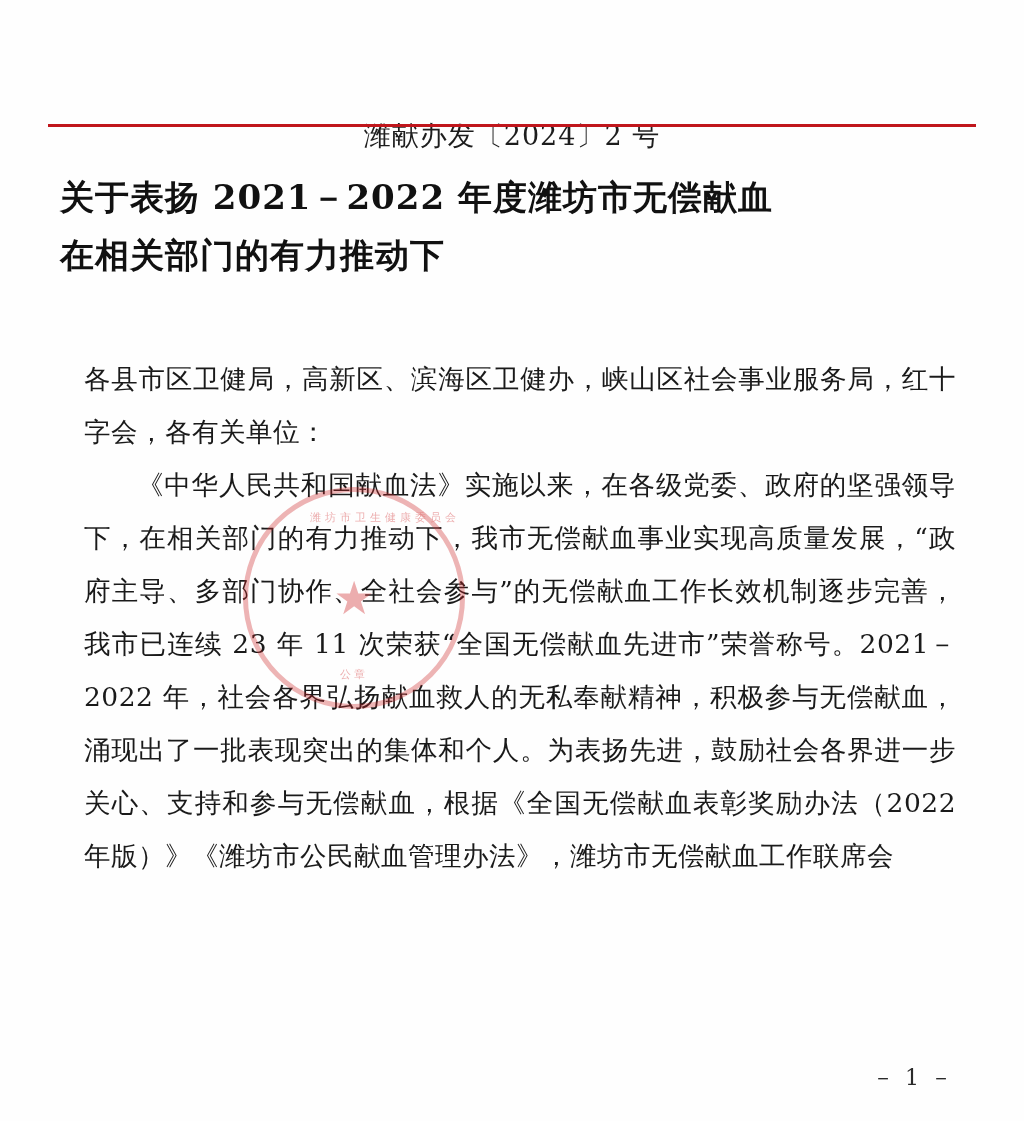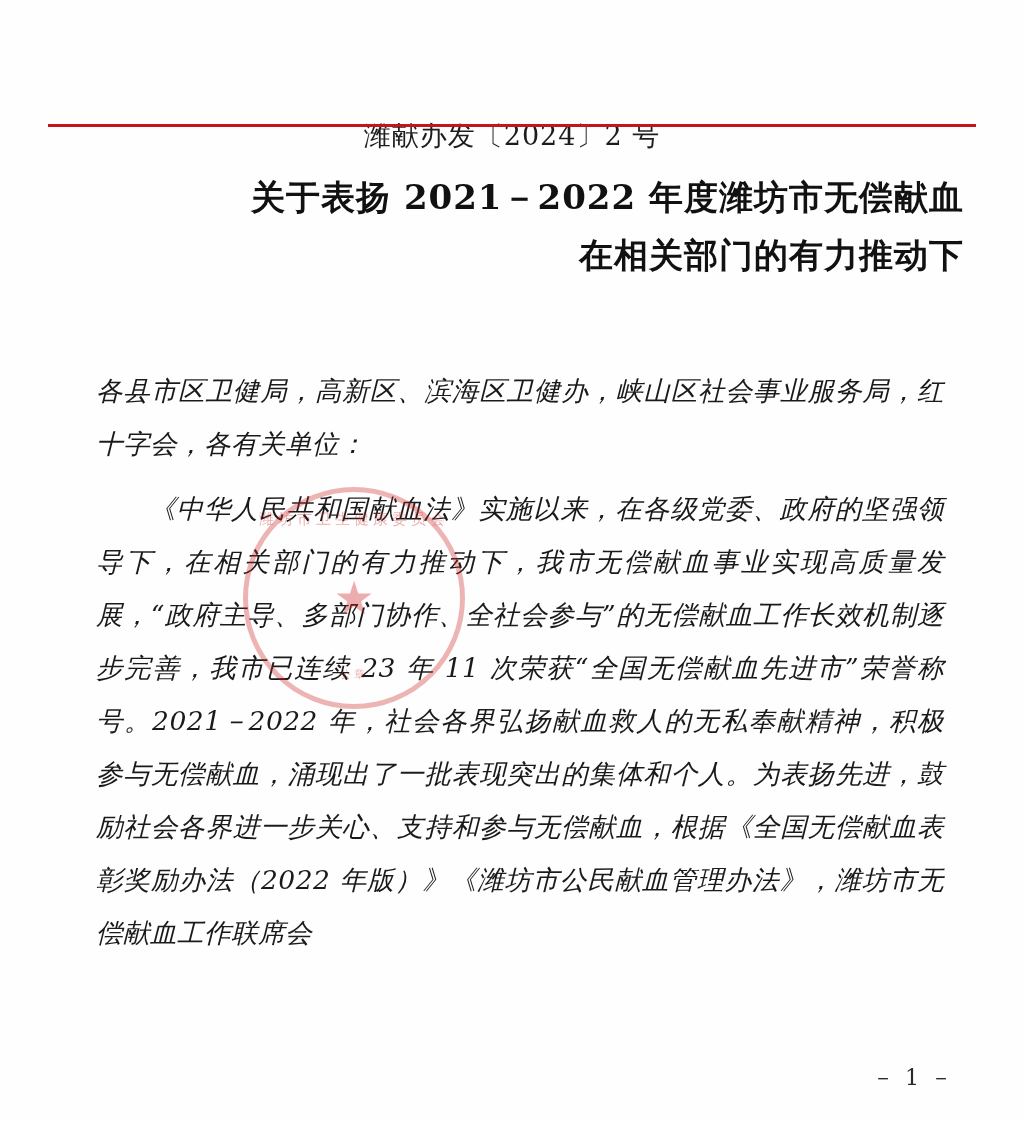--- a/index.html
+++ b/index.html
@@ -47,21 +47,21 @@
     height: 3px;
     background: #c0161c;
   }
 
   
   .title-block {
     position: absolute;
     left: 60px;
     top: 168px;
     width: 904px;
-    text-align: right;
+    text-align: left;
     font-family: "DejaVu Serif", "Liberation Serif", serif;
     font-weight: bold;
     font-size: 34px;
     line-height: 58px;
     letter-spacing: 1px;
     color: #111111;
   }
   .title-line {
     display: block;
     white-space: nowrap;
@@ -74,22 +74,21 @@
     top: 352px;
     width: 872px;
     font-size: 26.5px;
     line-height: 53px;
     text-align: justify;
     text-justify: inter-ideograph;
     color: #1a1a1a;
     letter-spacing: 0.5px;
   }
   .para {
-    margin: 12px;
-    font-style: italic;
+    margin: 0;
   }
   .para + .para {
     margin-top: 0px;
   }
   .indent {
     text-indent: 2em;
   }
 
   
   .seal {
@@ -110,22 +109,22 @@
     transform: translate(-50%, -50%);
     color: rgba(206, 36, 38, 0.6);
     font-size: 46px;
     line-height: 1;
   }
   .seal-top-text {
     position: absolute;
     left: 0;
     top: 18px;
     width: 100%;
-    text-align: center;
-    font-size: 15px;
+    text-align: right;
+    font-size: 11px;
     color: rgba(206, 36, 38, 0.6);
     letter-spacing: 4px;
   }
   .seal-bottom-text {
     position: absolute;
     left: 0;
     bottom: 22px;
     width: 100%;
     text-align: center;
     font-size: 11px;

